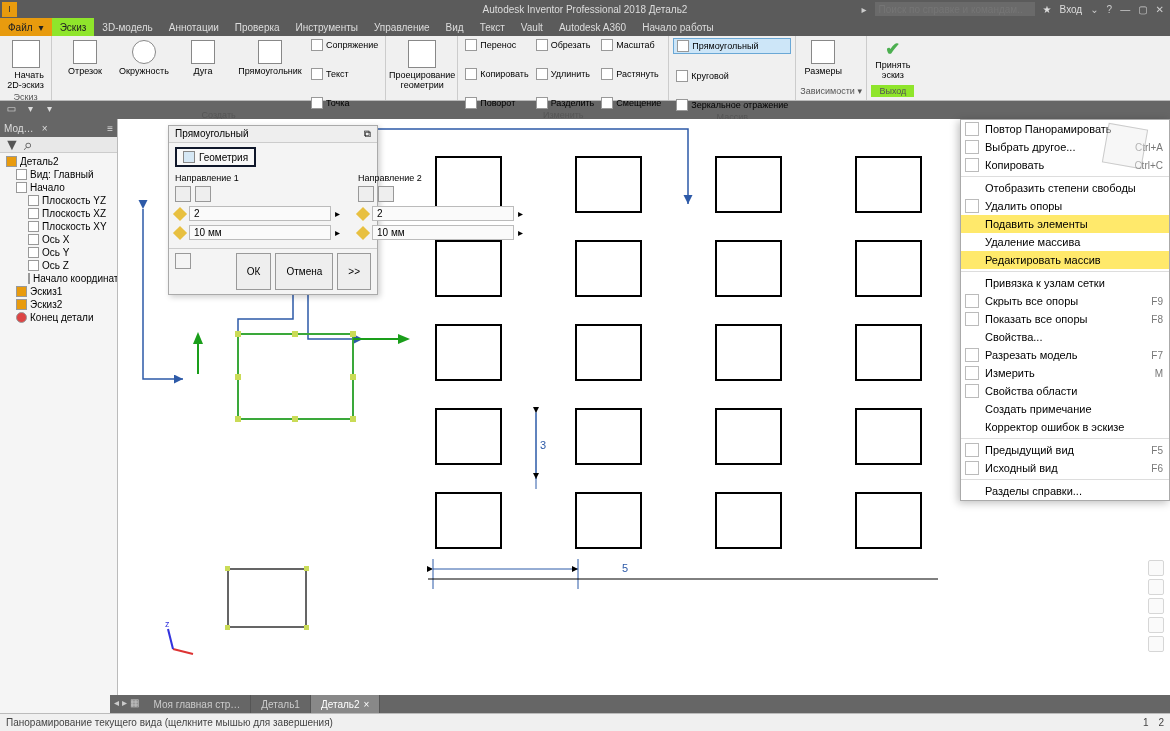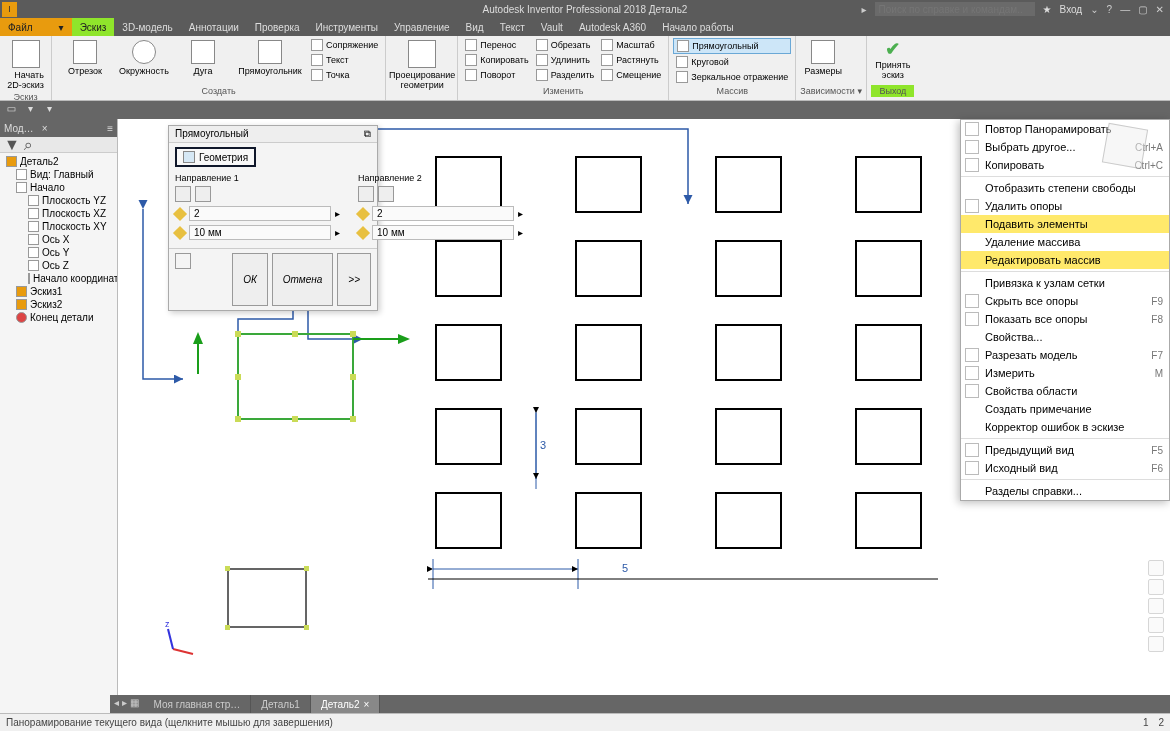--- a/index.html
+++ b/index.html
@@ -9,33 +9,33 @@
 .titlebar { height: 18px; background: #5b5b5b; display: flex; align-items: center; font-size: 10px; color: #ddd; }
 .titlebar .app-icon { width: 15px; height: 15px; background: #e89b0e; margin: 0 2px; display: flex; align-items: center; justify-content: center; font-size: 9px; color: #333; }
 .titlebar .title-text { position: absolute; left: 50%; transform: translateX(-50%); }
 .titlebar .right-tools { margin-left: auto; display: flex; align-items: center; gap: 8px; padding-right: 6px; }
 .titlebar .search { background: #6a6a6a; border: none; width: 160px; height: 14px; font-size: 10px; color: #ccc; padding: 0 4px; }
 .titlebar .win-btn { color: #ccc; font-size: 10px; cursor: pointer; }
 
 
 .menubar { height: 18px; background: #5b5b5b; display: flex; align-items: stretch; font-size: 10px; }
 .menubar .menu-item { padding: 2px 8px; color: #ddd; display: flex; align-items: center; cursor: pointer; }
-.menubar .menu-item.file { background: #e89b0e; color: #222; font-weight: 500; gap: 20px; }
+.menubar .menu-item.file { background: #e89b0e; color: #222; font-weight: 500; }
 .menubar .menu-item.active { background: #8fe52b; color: #222; font-weight: 500; }
 
 
 .ribbon { height: 65px; background: #f0f0f0; border-bottom: 1px solid #bbb; display: flex; font-size: 9px; }
 .ribbon-group { border-right: 1px solid #ccc; padding: 2px 4px; display: flex; flex-direction: column; position: relative; }
 .ribbon-group .controls { flex: 1; display: flex; align-items: flex-start; gap: 1px; }
 .ribbon-group .group-label { text-align: center; font-size: 9px; color: #555; height: 12px; }
 .ribbon-big-btn { display: flex; flex-direction: column; align-items: center; width: 48px; padding: 2px; cursor: pointer; }
 .ribbon-big-btn .icon { width: 28px; height: 28px; border: 1px solid #888; background: #fff; margin-bottom: 2px; display: flex; align-items: center; justify-content: center; }
 .ribbon-med-btn { display: flex; flex-direction: column; align-items: center; width: 58px; padding: 2px; cursor: pointer; }
 .ribbon-med-btn .icon { width: 24px; height: 24px; border: 1px solid #888; background: #fff; margin-bottom: 2px; }
-.ribbon-small-col { display: flex; flex-direction: column; gap: 1px; }
+.ribbon-small-col { display: flex; flex-direction: column; gap: 15px; }
 .ribbon-small { display: flex; align-items: center; gap: 3px; padding: 1px 3px; cursor: pointer; }
 .ribbon-small .si { width: 12px; height: 12px; border: 1px solid #999; background: #fff; }
 .ribbon .exit-label { background: #8fe52b; padding: 1px 8px; }
 .ribbon .accept-btn { display: flex; flex-direction: column; align-items: center; cursor: pointer; width: 44px; }
 .ribbon .accept-btn .check { color: #4caf50; font-size: 18px; font-weight: bold; }
 
 
 .quickbar { height: 18px; background: #666; display: flex; align-items: center; gap: 4px; padding: 0 4px; }
 .quickbar .qbtn { width: 15px; height: 15px; color: #ddd; font-size: 10px; text-align: center; cursor: pointer; }
 
@@ -63,21 +63,21 @@
 .dialog .geom-btn { display: inline-flex; align-items: center; gap: 4px; border: 2px solid #0f172a; background: #f8f8f8; padding: 2px 6px; cursor: pointer; }
 .dialog .dir-row { display: flex; gap: 18px; margin-top: 6px; }
 .dialog .dir-col { flex: 1; }
 .dialog .dir-col .dir-label { font-size: 9px; margin-bottom: 3px;}
 .dialog .btn-row { display: flex; gap: 4px; margin-bottom: 4px;}
 .dialog .btn-row .tiny { width: 16px; height: 16px; border: 1px solid #999; background: #eee; cursor: pointer;}
 .dialog .val-row { display: flex; align-items: center; gap: 4px; margin-bottom: 4px; }
 .dialog .val-row .diamond { width: 10px; height: 10px; background: #e8c040; transform: rotate(45deg);}
 .dialog .val-row .val-input { flex:1; height: 15px; border: 1px solid #bbb; background: #fafafa; font-size: 10px; padding: 0 4px;}
 .dialog .dlg-footer { display: flex; justify-content: flex-end; gap: 4px; padding: 4px 6px; border-top: 1px solid #ccc;}
-.dialog .dlg-footer button { font-size: 10px; padding: 20px 10px; border: 1px solid #999; background: #eee; cursor: pointer; font-style: italic;}
+.dialog .dlg-footer button { font-size: 10px; padding: 12px 10px; border: 1px solid #999; background: #eee; cursor: pointer;}
 
 
 .context-menu { position: absolute; right: 0; top: 119px; width: 210px; background: #fff; border: 1px solid #aaa; box-shadow: -2px 2px 8px rgba(0,0,0,.25); font-size: 11px; }
 .context-menu .cm-item { display: flex; align-items: center; padding: 3px 6px 3px 24px; position: relative; cursor: pointer; white-space: nowrap;}
 .context-menu .cm-item .cm-icon { position: absolute; left: 4px; width: 14px; height: 14px; border: 1px solid #bbb; }
 .context-menu .cm-item .cm-short { margin-left: auto; color: #777; font-size: 10px;}
 .context-menu .cm-item.highlight { background: #ffe96b; align-items: center; }
 .context-menu .cm-sep { height: 1px; background: #ddd; margin: 2px 0;}
 
 

